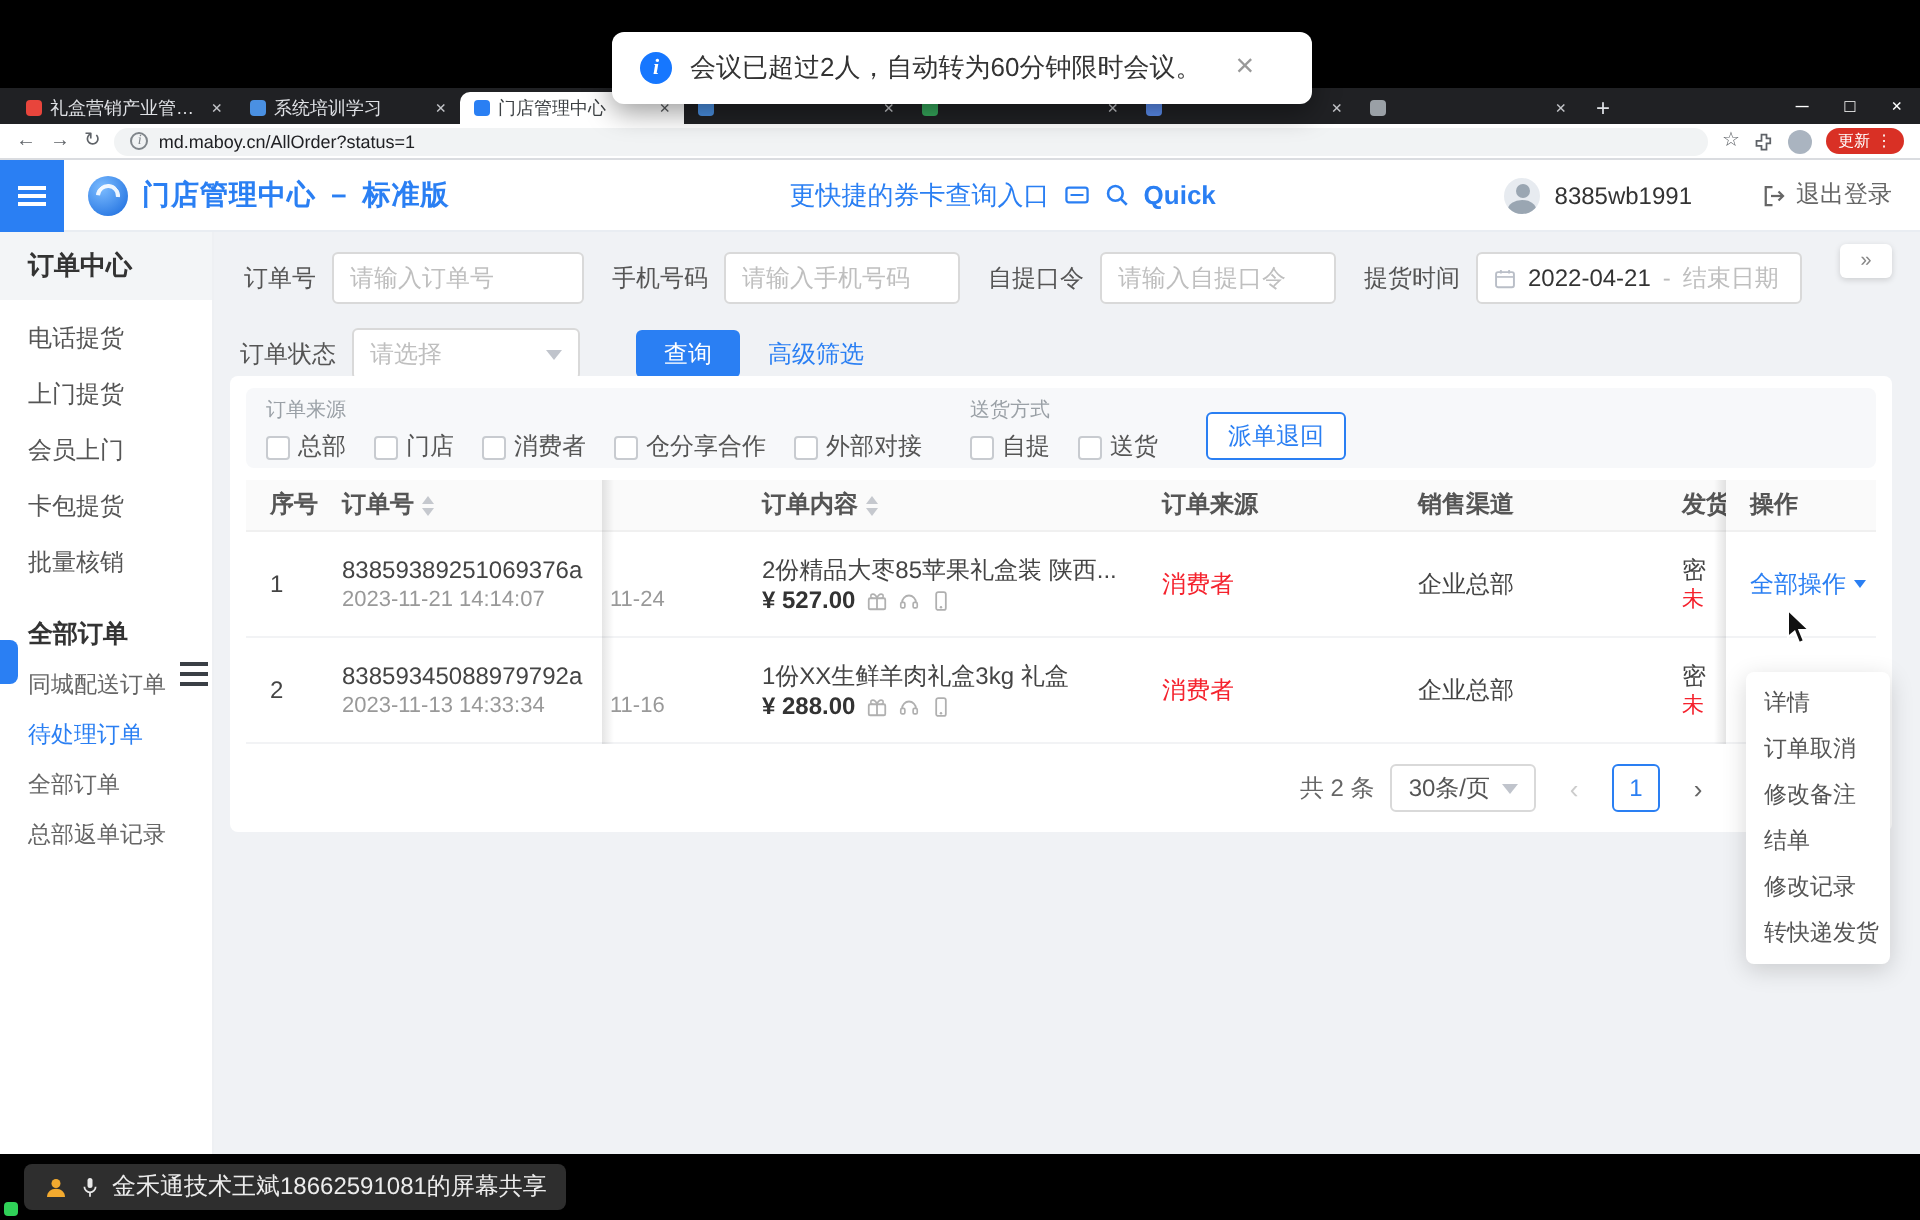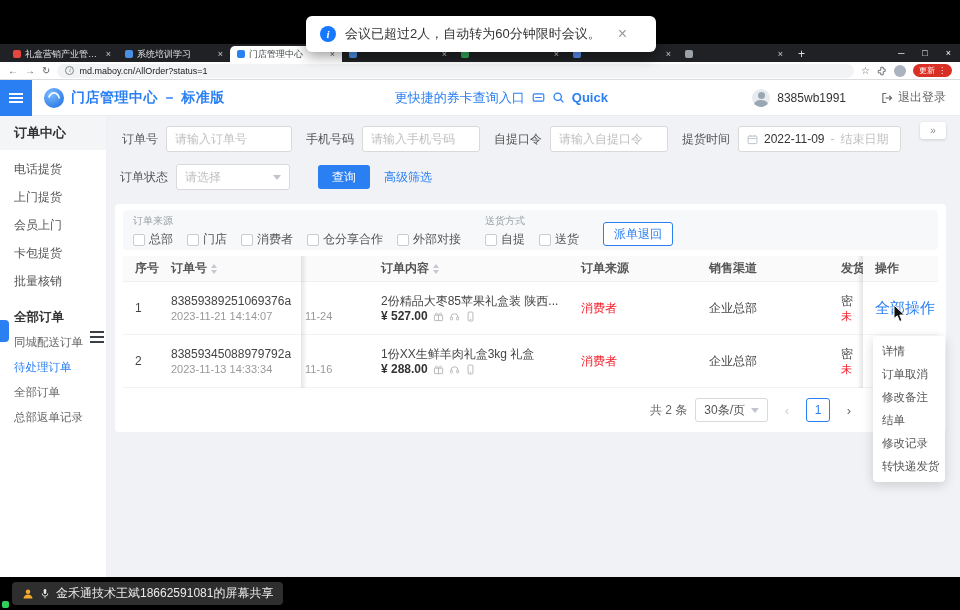--- a/index.html
+++ b/index.html
@@ -106,21 +106,21 @@
   .caret-dn { width:0; height:0; border-left:4px solid transparent; border-right:4px solid transparent;
     border-top:5px solid #c0c4cc; }
   .btn-primary { height:24px; background:#2a7ff3; color:#fff; border:none; border-radius:3px;
     font-size:12px; padding:0 14px; margin-left:14px; font-family:inherit; }
   .adv-link { color:#2a7ff3; font-size:12px; margin-left:14px; white-space:nowrap; }
   .collapse-chip { position:absolute; left:813px; top:6px; width:26px; height:17px; background:#fff;
     border-radius:3px; box-shadow:0 1px 3px rgba(0,0,0,.15); color:#888; font-size:10px;
     display:flex; align-items:center; justify-content:center; }
 
   
-  #card { position:absolute; left:8px; top:88px; width:831px; height:228px; background:#fff;
+  #card { position:absolute; left:8px; top:72px; width:831px; height:228px; background:#fff;
     border-radius:4px; }
   .src-bar { margin:6px 8px; height:40px; background:#f7f8fa; border-radius:4px; display:flex;
     align-items:flex-start; padding:4px 10px; gap:24px; }
   .fgroup .glabel { font-size:10px; color:#9aa0a6; margin-bottom:3px; }
   .cb-row { display:flex; align-items:center; gap:14px; }
   .cb-item { display:flex; align-items:center; gap:4px; font-size:12px; color:#555; white-space:nowrap; }
   .cb-box { width:12px; height:12px; border:1px solid #c8cbd0; border-radius:2px; background:#fff; flex:none; }
   .btn-outline { height:24px; align-self:center; margin-top:8px; background:#fff; color:#2a7ff3;
     border:1px solid #2a7ff3; border-radius:3px; font-size:12px; padding:3px 10px; font-family:inherit; white-space:nowrap; }
 
@@ -133,21 +133,21 @@
     font-size:12px; color:#555; white-space:nowrap; }
   .w-idx{width:36px;padding-left:12px;} .w-no{width:142px;padding-left:12px;}
   .w-pick{width:68px;padding-left:4px;} .w-cont{width:200px;padding-left:12px;}
   .w-src{width:128px;padding-left:12px;} .w-chan{width:140px;padding-left:12px;}
   .w-ship{width:26px;padding-left:4px;} .w-act{width:75px;padding-left:12px;}
   .l1 { font-size:12px; color:#444; line-height:16px; overflow:hidden; text-overflow:ellipsis; }
   .l2 { font-size:11px; color:#999; line-height:15px; overflow:hidden; }
   .price-row { display:flex; align-items:center; gap:5px; line-height:15px; }
   .price { font-size:12px; font-weight:bold; color:#333; }
   .red { color:#f5222d; }
-  .action-link { display:flex; align-items:center; gap:4px; color:#2a7ff3; font-size:15px; flex-direction:row; }
+  .action-link { display:flex; align-items:center; gap:4px; color:#2a7ff3; font-size:12px; flex-direction:row; }
   .action-link .caret-dn { border-top-color:#2a7ff3; border-left-width:3px; border-right-width:3px; border-top-width:4px; }
   .sorter { display:flex; flex-direction:column; gap:2px; }
   .s-up { width:0; height:0; border-left:3px solid transparent; border-right:3px solid transparent;
     border-bottom:4px solid #c5c8ce; }
   .s-dn { width:0; height:0; border-left:3px solid transparent; border-right:3px solid transparent;
     border-top:4px solid #c5c8ce; }
   .shadow-l { position:absolute; left:186px; top:52px; width:6px; height:132px;
     background:linear-gradient(to right, rgba(0,0,0,.10), rgba(0,0,0,0)); pointer-events:none; }
   .shadow-r { position:absolute; left:742px; top:52px; width:6px; height:132px;
     background:linear-gradient(to left, rgba(0,0,0,.10), rgba(0,0,0,0)); pointer-events:none; }
@@ -333,21 +333,21 @@
       </div>
       <div class="f-group">
         <span class="f-label">提货时间</span>
         <div class="datebox">
           <svg width="11" height="11" viewBox="0 0 16 16">
               <rect x="1.5" y="3" width="13" height="11" rx="1.5" fill="none" stroke="#b9bec7" stroke-width="1.4"></rect>
               <line x1="1.5" y1="6.5" x2="14.5" y2="6.5" stroke="#b9bec7" stroke-width="1.2"></line>
               <line x1="5" y1="1.5" x2="5" y2="4" stroke="#b9bec7" stroke-width="1.4"></line>
               <line x1="11" y1="1.5" x2="11" y2="4" stroke="#b9bec7" stroke-width="1.4"></line>
             </svg>
-          <span class="start">2022-11-09</span>
+          <span class="start">2022-04-21</span>
           <span class="sep">-</span>
           <span class="endph">结束日期</span>
         </div>
       </div>
     </div>
 
     <div class="f-row f-row2">
       <div class="f-group">
         <span class="f-label">订单状态</span>
         <div class="selectbox" style="width:114px">

